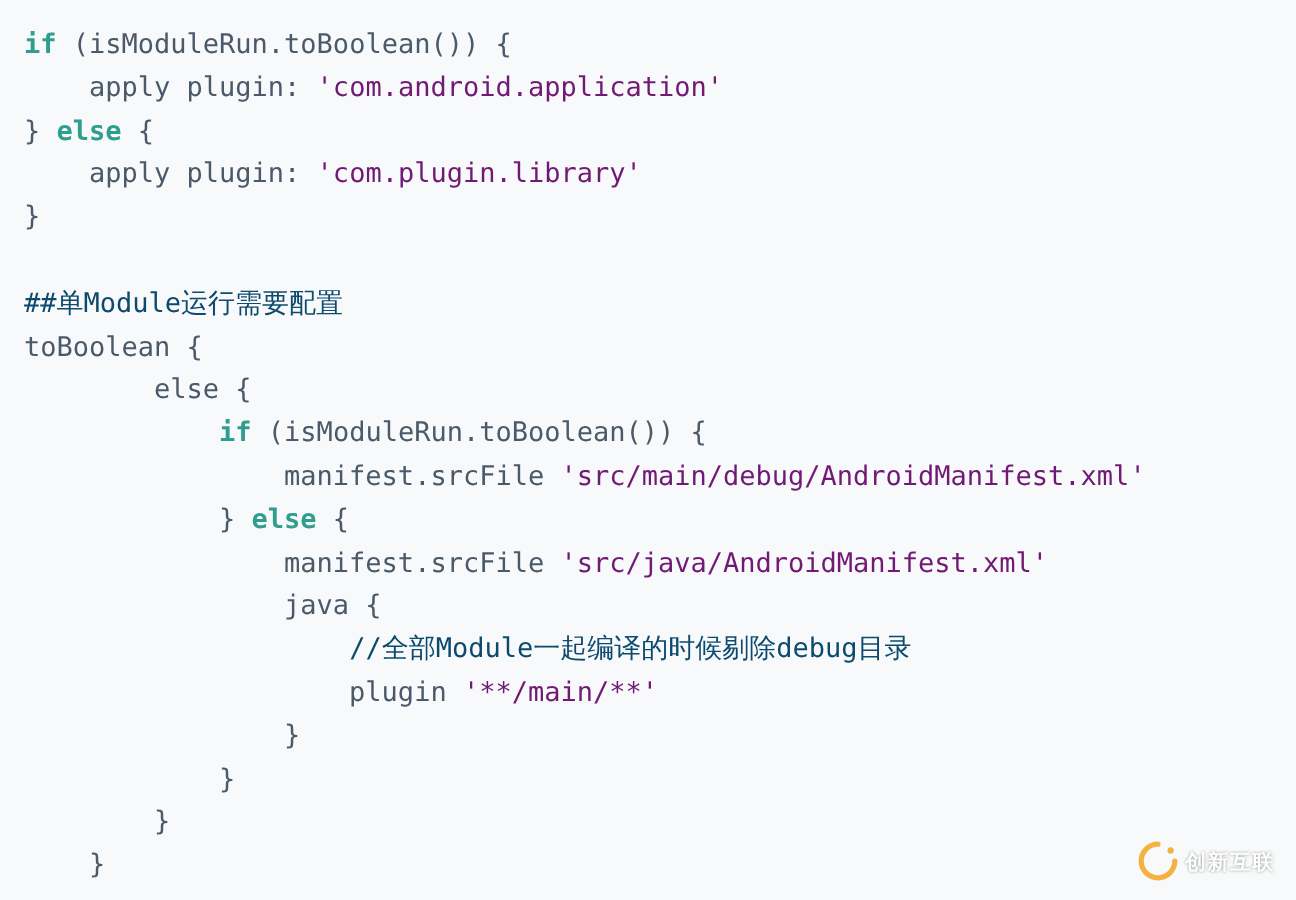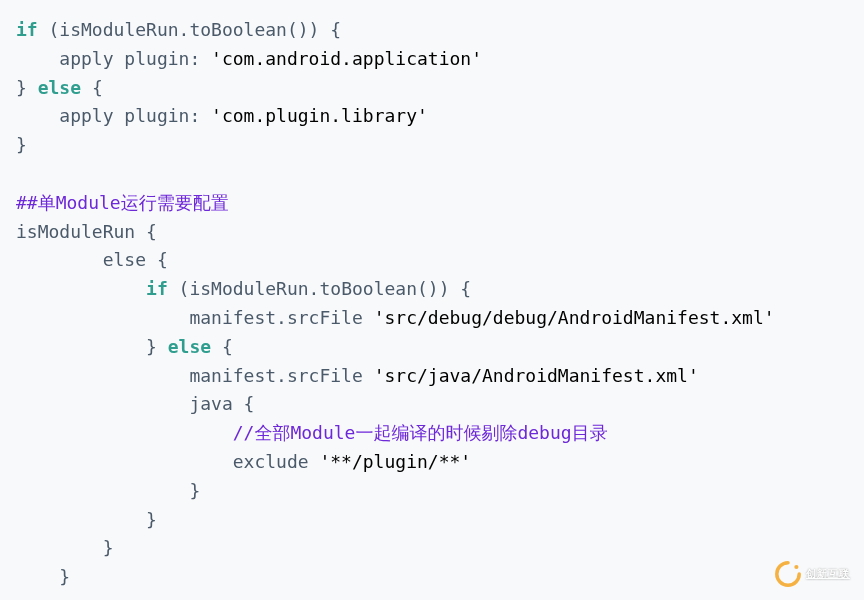--- a/index.html
+++ b/index.html
@@ -12,64 +12,63 @@
     color: #4b5a6a;
     width: 864px;
     height: 600px;
     box-sizing: border-box;
     overflow: hidden;
     position: relative;
   }
   pre { margin: 0; }
   .kw { color: #2f9e8f; font-weight: 600; }   
   .fn { color: #4b5a6a; }                      
-  .str { color: #000000; }                     
-  .com { color: #6d28d9; }
+  .str { color: #701a75; }                     
+  .com { color: #0c4a6e; }
   .line { white-space: pre; text-align: right; }
   .watermark {
     position: absolute;
     right: 14px;
     bottom: 12px;
     display: flex;
     align-items: center;
     gap: 4px;
     opacity: 0.85;
   }
   .wm-icon {
     width: 28px; height: 28px;
   }
   .wm-text {
     font-family: "Helvetica Neue", Arial, sans-serif;
-    font-size: 10px;
+    font-size: 14px;
     font-weight: 700;
     color: #fff;
     text-shadow: 0 0 2px #888;
     letter-spacing: 1px;
-    text-decoration: underline;
   }
 </style>
 </head>
 <body>
 
 <pre><span class="line"><span class="kw">if</span><span class="fn"> (isModuleRun.toBoolean()) {</span></span>
 <span class="line"><span class="fn">    apply plugin: </span><span class="str">'com.android.application'</span></span>
 <span class="line"><span class="fn">} </span><span class="kw">else</span><span class="fn"> {</span></span>
 <span class="line"><span class="fn">    apply plugin: </span><span class="str">'com.plugin.library'</span></span>
 <span class="line"><span class="fn">}</span></span>
 <span class="line"><span></span></span>
 <span class="line"><span class="com">##单Module运行需要配置</span></span>
-<span class="line"><span class="fn">isModuleRun {</span></span>
+<span class="line"><span class="fn">toBoolean {</span></span>
 <span class="line"><span class="fn">        else {</span></span>
 <span class="line"><span class="fn">            </span><span class="kw">if</span><span class="fn"> (isModuleRun.toBoolean()) {</span></span>
-<span class="line"><span class="fn">                manifest.srcFile </span><span class="str">'src/debug/debug/AndroidManifest.xml'</span></span>
+<span class="line"><span class="fn">                manifest.srcFile </span><span class="str">'src/main/debug/AndroidManifest.xml'</span></span>
 <span class="line"><span class="fn">            } </span><span class="kw">else</span><span class="fn"> {</span></span>
 <span class="line"><span class="fn">                manifest.srcFile </span><span class="str">'src/java/AndroidManifest.xml'</span></span>
 <span class="line"><span class="fn">                java {</span></span>
 <span class="line"><span class="fn">                    </span><span class="com">//全部Module一起编译的时候剔除debug目录</span></span>
-<span class="line"><span class="fn">                    exclude </span><span class="str">'**/plugin/**'</span></span>
+<span class="line"><span class="fn">                    plugin </span><span class="str">'**/main/**'</span></span>
 <span class="line"><span class="fn">                }</span></span>
 <span class="line"><span class="fn">            }</span></span>
 <span class="line"><span class="fn">        }</span></span>
 <span class="line"><span class="fn">    }</span></span></pre>
 
 <div class="watermark">
   <svg class="wm-icon" viewBox="0 0 40 40">
     <path d="M20 4 A16 16 0 1 0 36 20" fill="none" stroke="#f5a623" stroke-width="5" stroke-linecap="round"></path>
     <circle cx="32" cy="10" r="3" fill="#f5a623"></circle>
   </svg>

